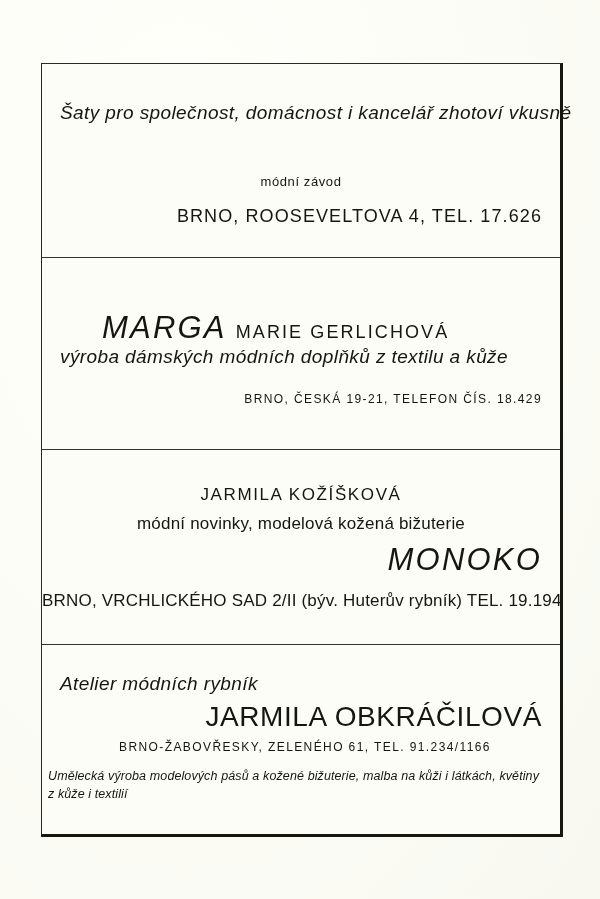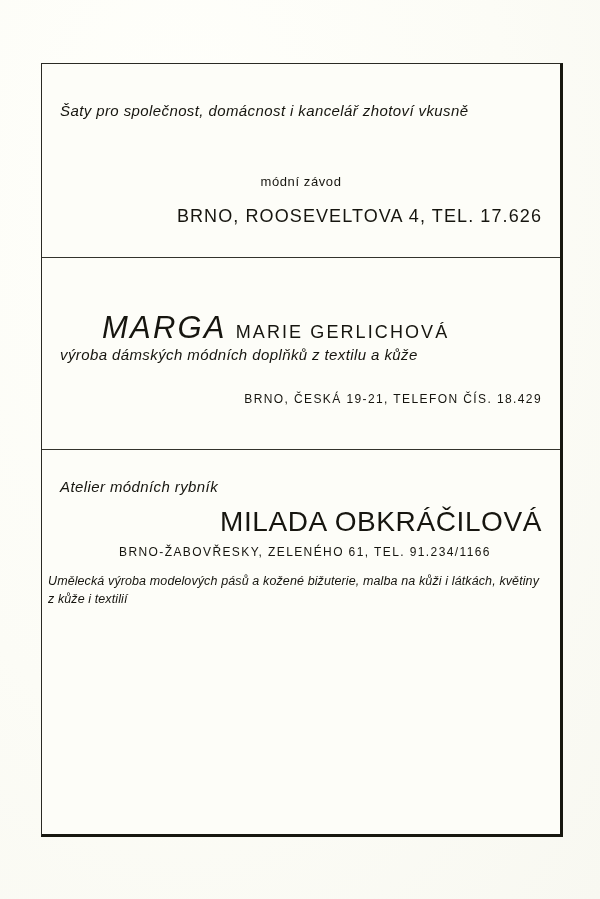--- a/index.html
+++ b/index.html
@@ -55,21 +55,21 @@
   #ad-4 { height: 191px; }
 
   .line { white-space: nowrap; }
   .l { text-align: left; }
   .c { text-align: center; }
   .r { text-align: right; }
 
   
   .tagline-italic {
     font-style: italic;
-    font-size: 15px;
+    font-size: 19px;
     letter-spacing: 0.4px;
     font-weight: 400;
   }
   .firm-name {
     font-size: 30px;
     font-weight: 400;
     letter-spacing: 1.2px;
   }
   .firm-name-lg {
     font-size: 28px;
@@ -144,22 +144,28 @@
     </div>
 
     <div class="ad-block" id="ad-2">
       <div class="pos line" style="top:32px; left:60px;margin-top:20px;">
         <span class="logotype">MARGA</span><span class="person-name" style="margin-left:9px;">MARIE GERLICHOVÁ</span>
       </div>
       <div class="pos line l tagline-italic" style="top:88px;">výroba dámských módních doplňků z textilu a kůže</div>
       <div class="pos line r address-spaced" style="top:134px;">BRNO, ČESKÁ 19-21, TELEFON ČÍS. 18.429</div>
     </div>
 
+    <div class="ad-block" id="ad-3">
+      <div class="pos line c person-name-md" style="top:35px;">JARMILA KOŽÍŠKOVÁ</div>
+      <div class="pos line c desc" style="top:64px;">módní novinky, modelová kožená bižuterie</div>
+      <div class="pos line r logotype" style="top:92px;">MONOKO</div>
+      <div class="pos line c address-tight" style="top:141px; left:0px; right:4px;">BRNO, VRCHLICKÉHO SAD 2/II (býv. Huterův rybník) TEL. 19.194</div>
+    </div>
 
     <div class="ad-block" id="ad-4">
       <div class="pos line l tagline-italic" style="top:28px;">Atelier módních rybník</div>
-      <div class="pos line r firm-name-lg" style="top:56px;">MILADA OBKRÁČILOVÁ</div>
+      <div class="pos line r firm-name-lg" style="top:56px;">JARMILA OBKRÁČILOVÁ</div>
       <div class="pos line c address-spaced" style="top:95px; left:26px;">BRNO-ŽABOVŘESKY, ZELENÉHO 61, TEL. 91.234/1166</div>
       <div class="pos fineprint" style="top:122px; left:6px; right:21px; text-align:justify; text-align-last:left;">Umělecká výroba modelových pásů a kožené bižuterie, malba na kůži i látkách, květiny z kůže i textilií</div>
     </div>
 
   </div>
 </div>
 
 </body></html>

